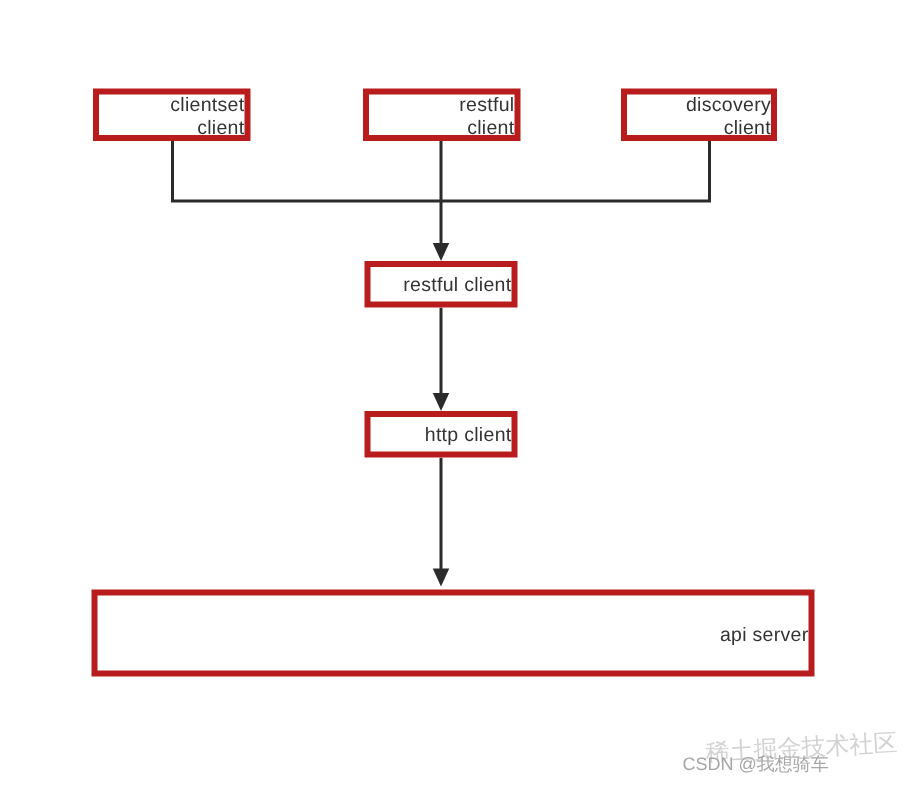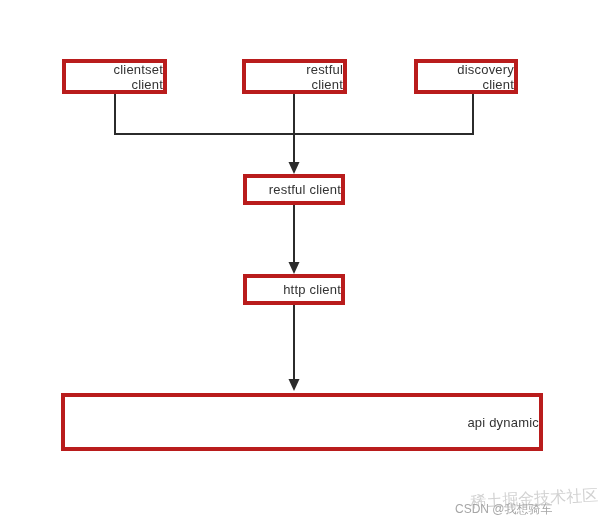--- a/index.html
+++ b/index.html
@@ -93,19 +93,19 @@
 
   <div class="node" style="left:243px; top:274px; width:102px; height:31px;">
     <span>http client</span>
   </div>
 
   <div class="node" style="left:243px; top:174px; width:102px; height:31px;">
     <span>restful client</span>
   </div>
 
   <div class="node" style="left:61px; top:393px; width:482px; height:58px;">
-    <span>api dynamic</span>
+    <span>api server</span>
   </div>
 
   <span class="watermark watermark-overlay">稀土掘金技术社区</span>
   <span class="watermark watermark-csdn">CSDN @我想骑车</span>
 
 </div>
 
 </body></html>

